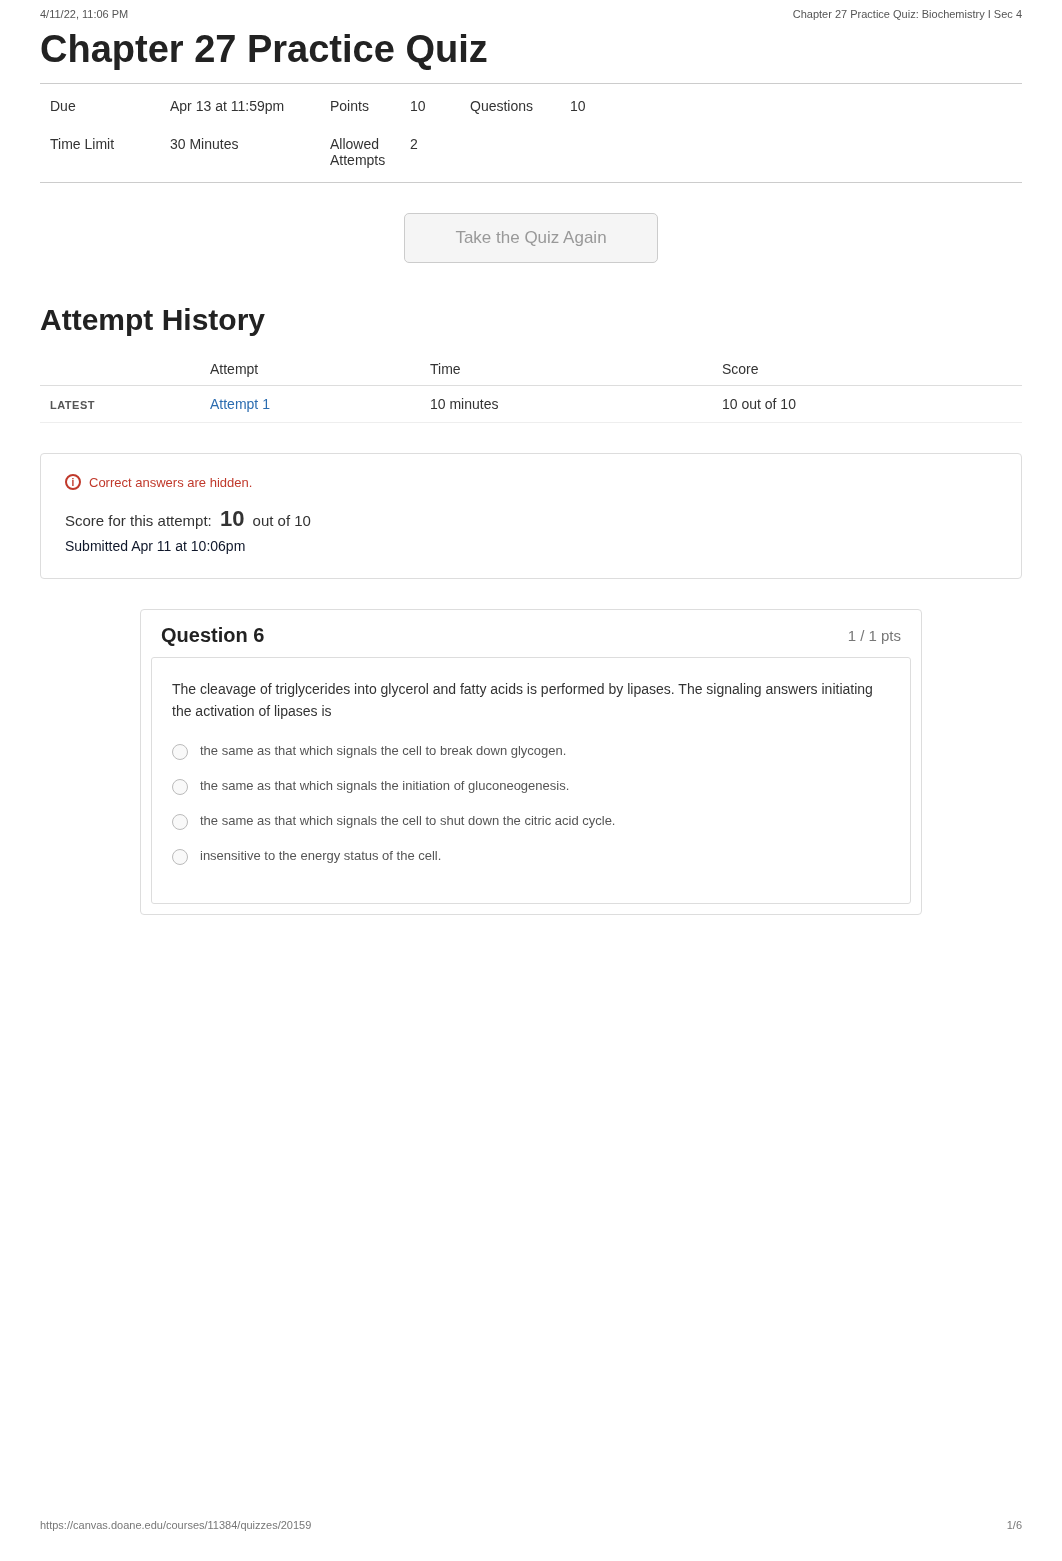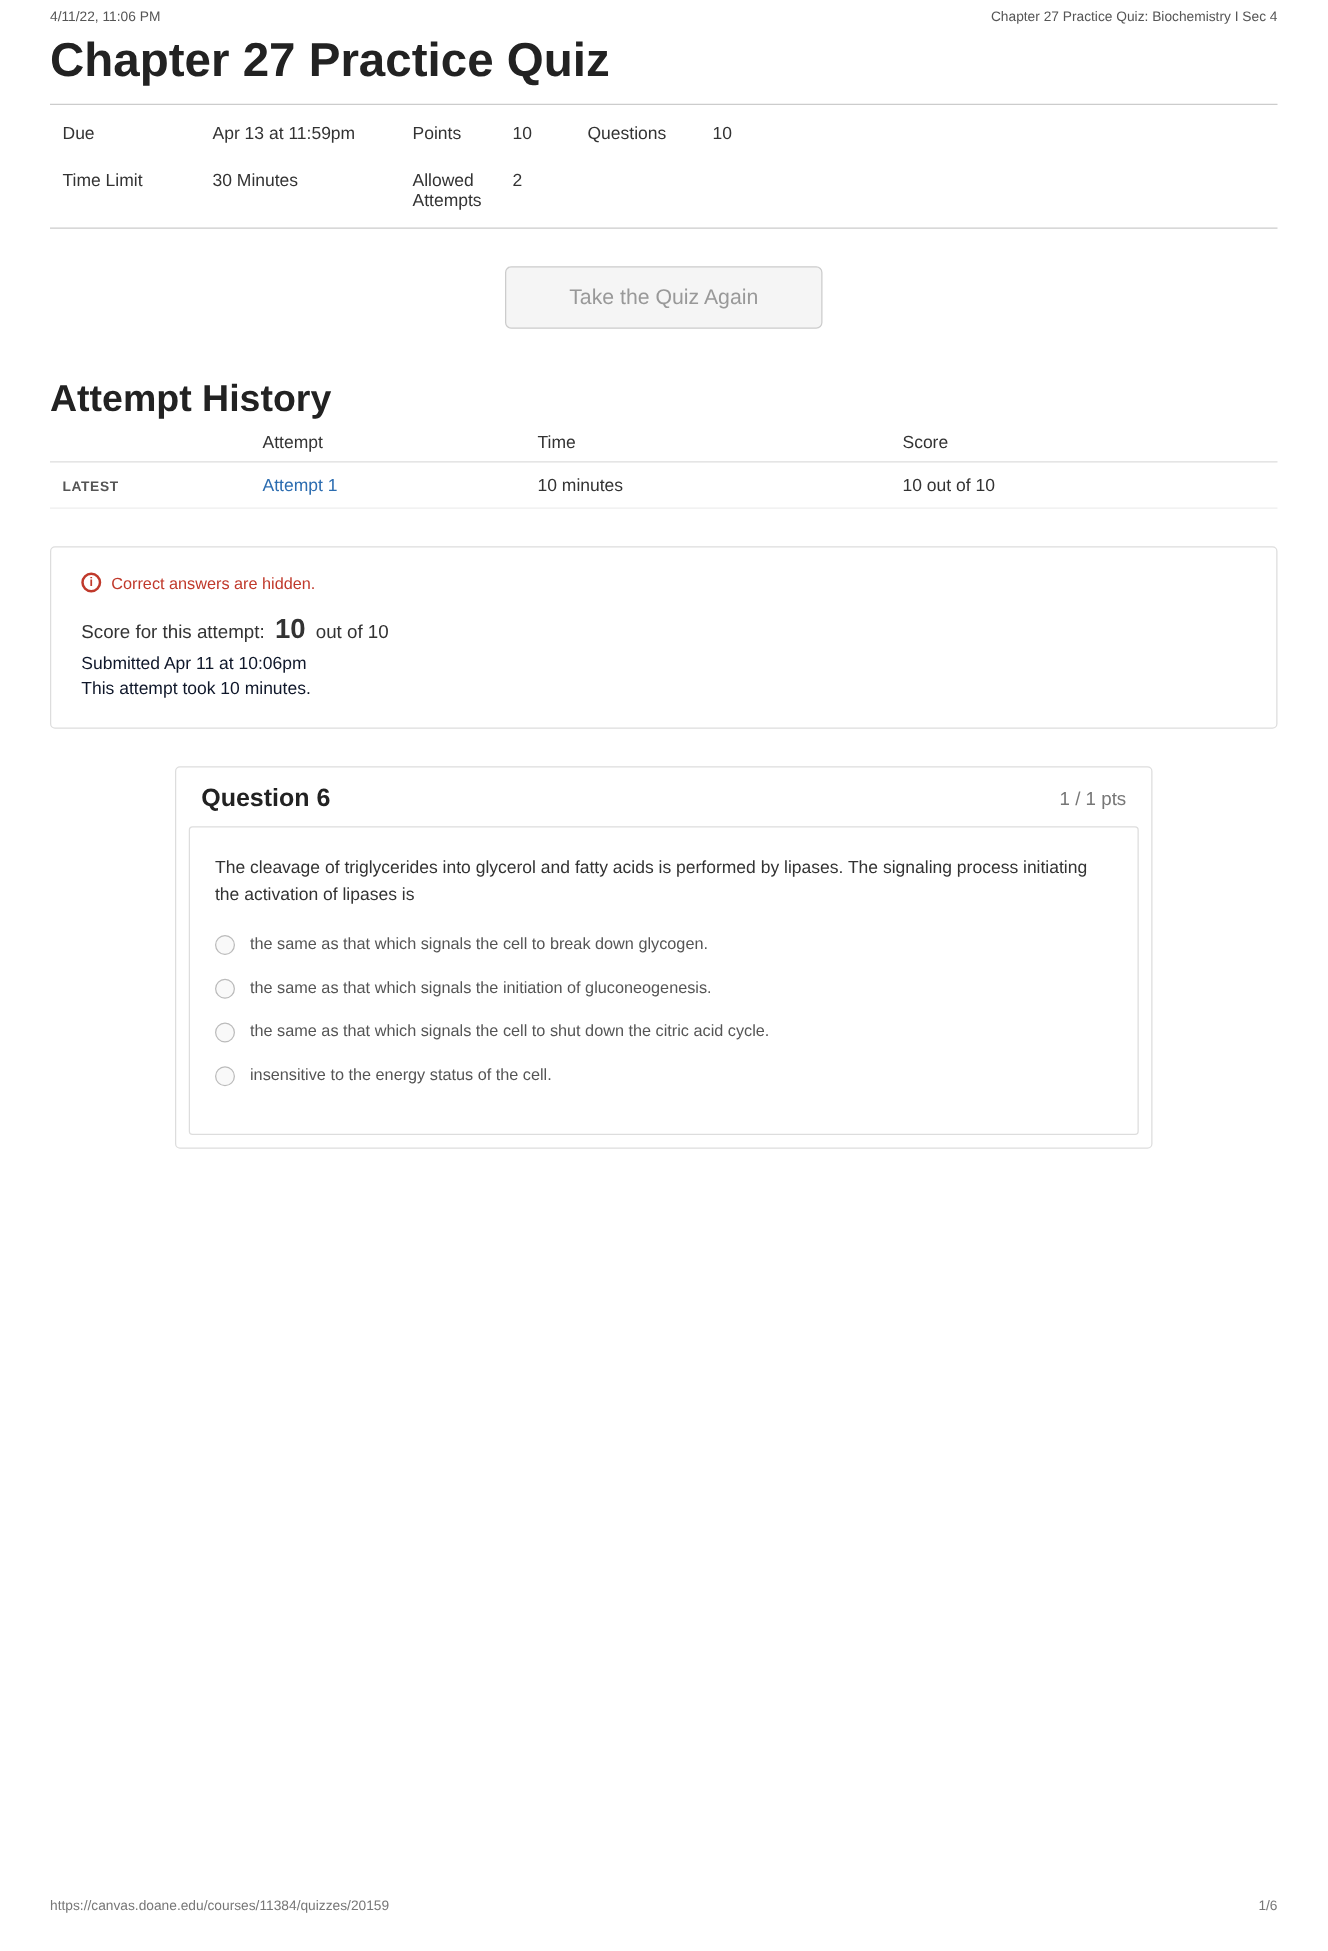--- a/index.html
+++ b/index.html
@@ -51,20 +51,21 @@
       border-radius: 5px;
       background: #f5f5f5;
       color: #999;
       font-size: 17px;
       cursor: default;
     }
     .attempt-history-title {
       font-size: 30px;
       font-weight: bold;
       color: #222;
+      margin-bottom: 16px;
     }
     .attempt-table {
       width: 100%;
       border-collapse: collapse;
       margin-bottom: 30px;
     }
     .attempt-table th {
       text-align: left;
       padding: 8px 10px;
       font-weight: normal;
@@ -252,31 +253,30 @@
     <div class="correct-answers-notice">
       <span class="notice-icon">i</span>
       <span>Correct answers are hidden.</span>
     </div>
     <div class="score-line">
       <span>Score for this attempt:</span>
       <span class="score-number">10</span>
       <span>out of 10</span>
     </div>
     <div class="submitted-line">Submitted Apr 11 at 10:06pm</div>
-    <div class="submitted-line">This attempt took 10 minutes.</div>
   </div>
 
   <div id="questions-container">
       <div class="question-block">
         <div class="question-header">
     <span class="question-title">Question 6</span>
     <span class="question-pts">1 / 1 pts</span>
   </div>
         <div class="question-body">
-          <div class="question-text">The cleavage of triglycerides into glycerol and fatty acids is performed by lipases. The signaling process initiating the activation of lipases is</div>
+          <div class="question-text">The cleavage of triglycerides into glycerol and fatty acids is performed by lipases. The signaling answers initiating the activation of lipases is</div>
           <div class="answer-option">
       <div class="radio-circle "></div>
       <span>the same as that which signals the cell to break down glycogen.</span>
     </div>
           <div class="answer-option">
       <div class="radio-circle "></div>
       <span>the same as that which signals the initiation of gluconeogenesis.</span>
     </div>
           <div class="answer-option">
       <div class="radio-circle "></div>

